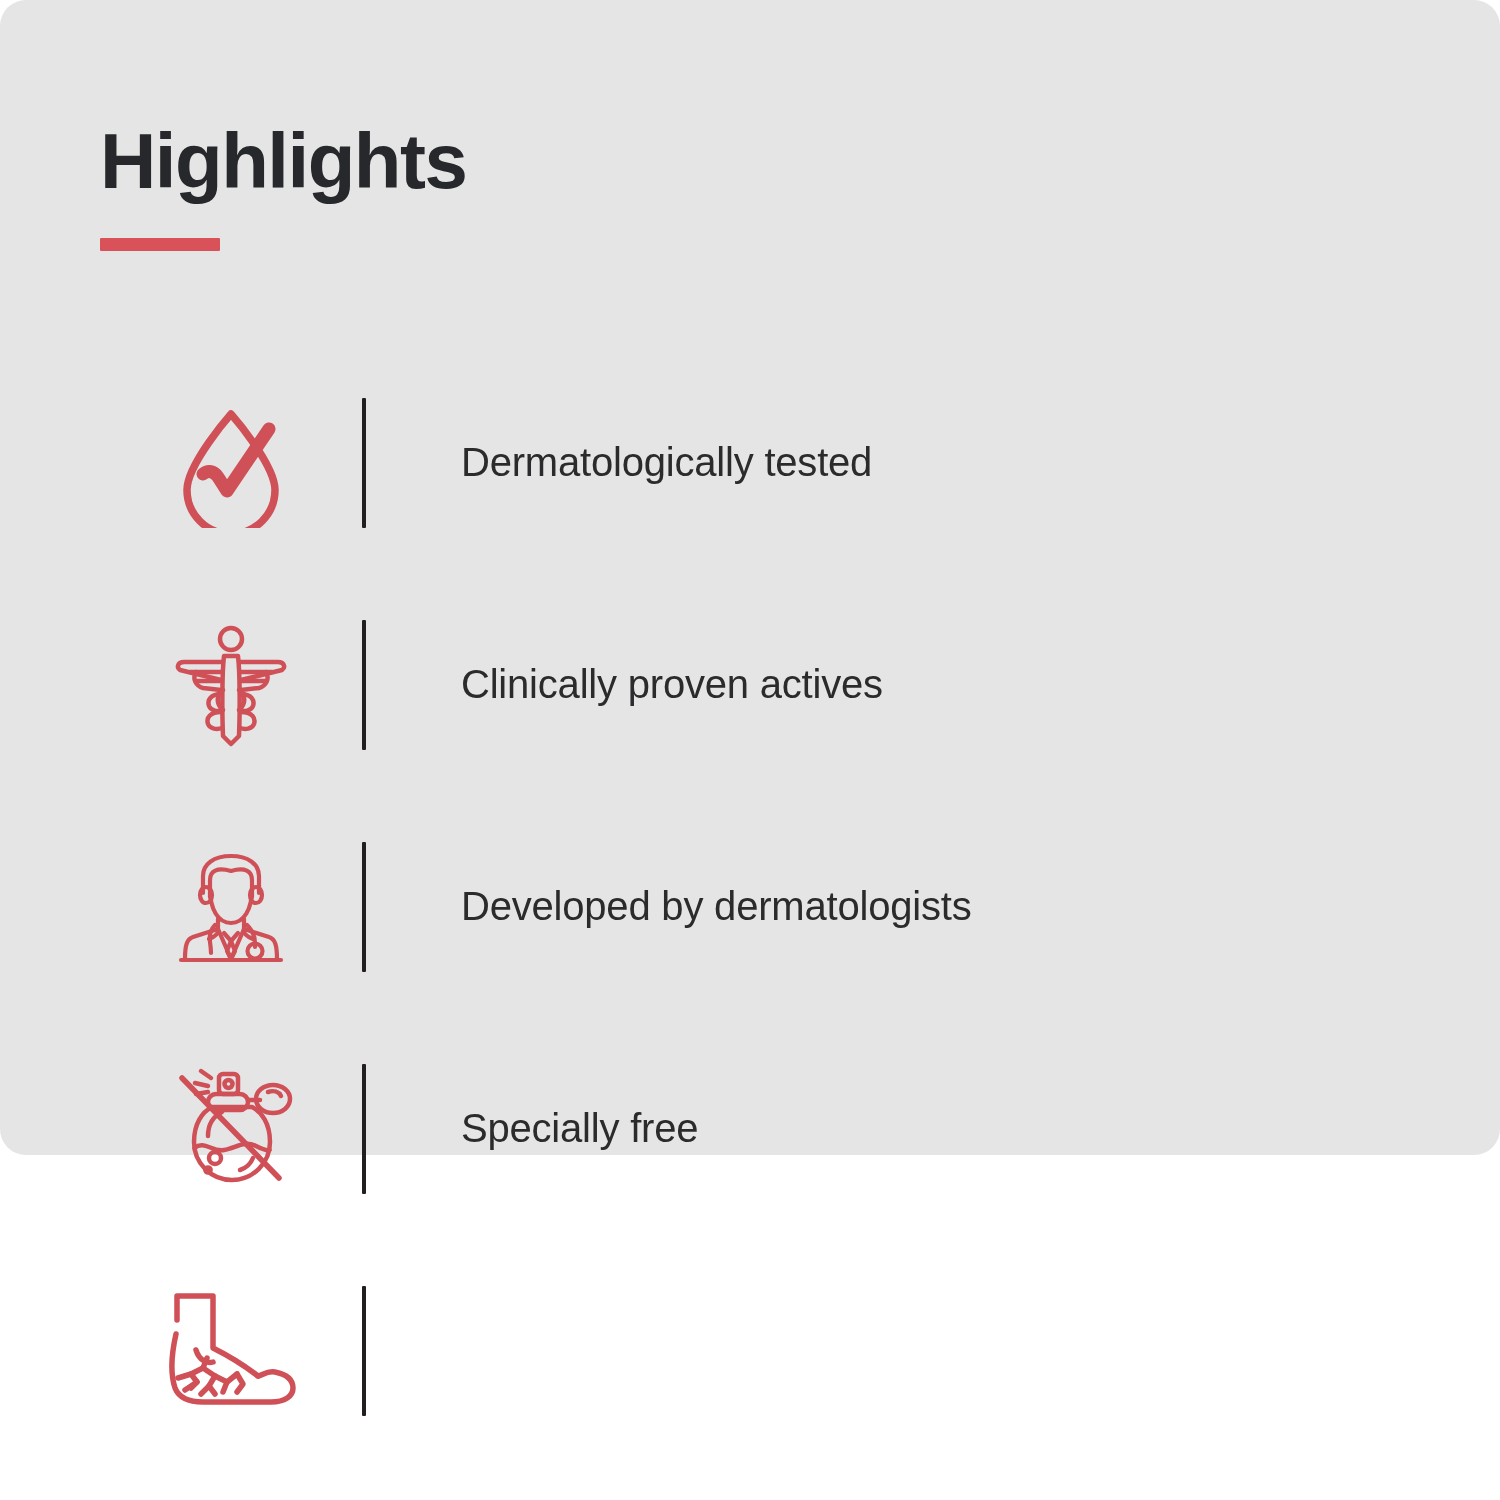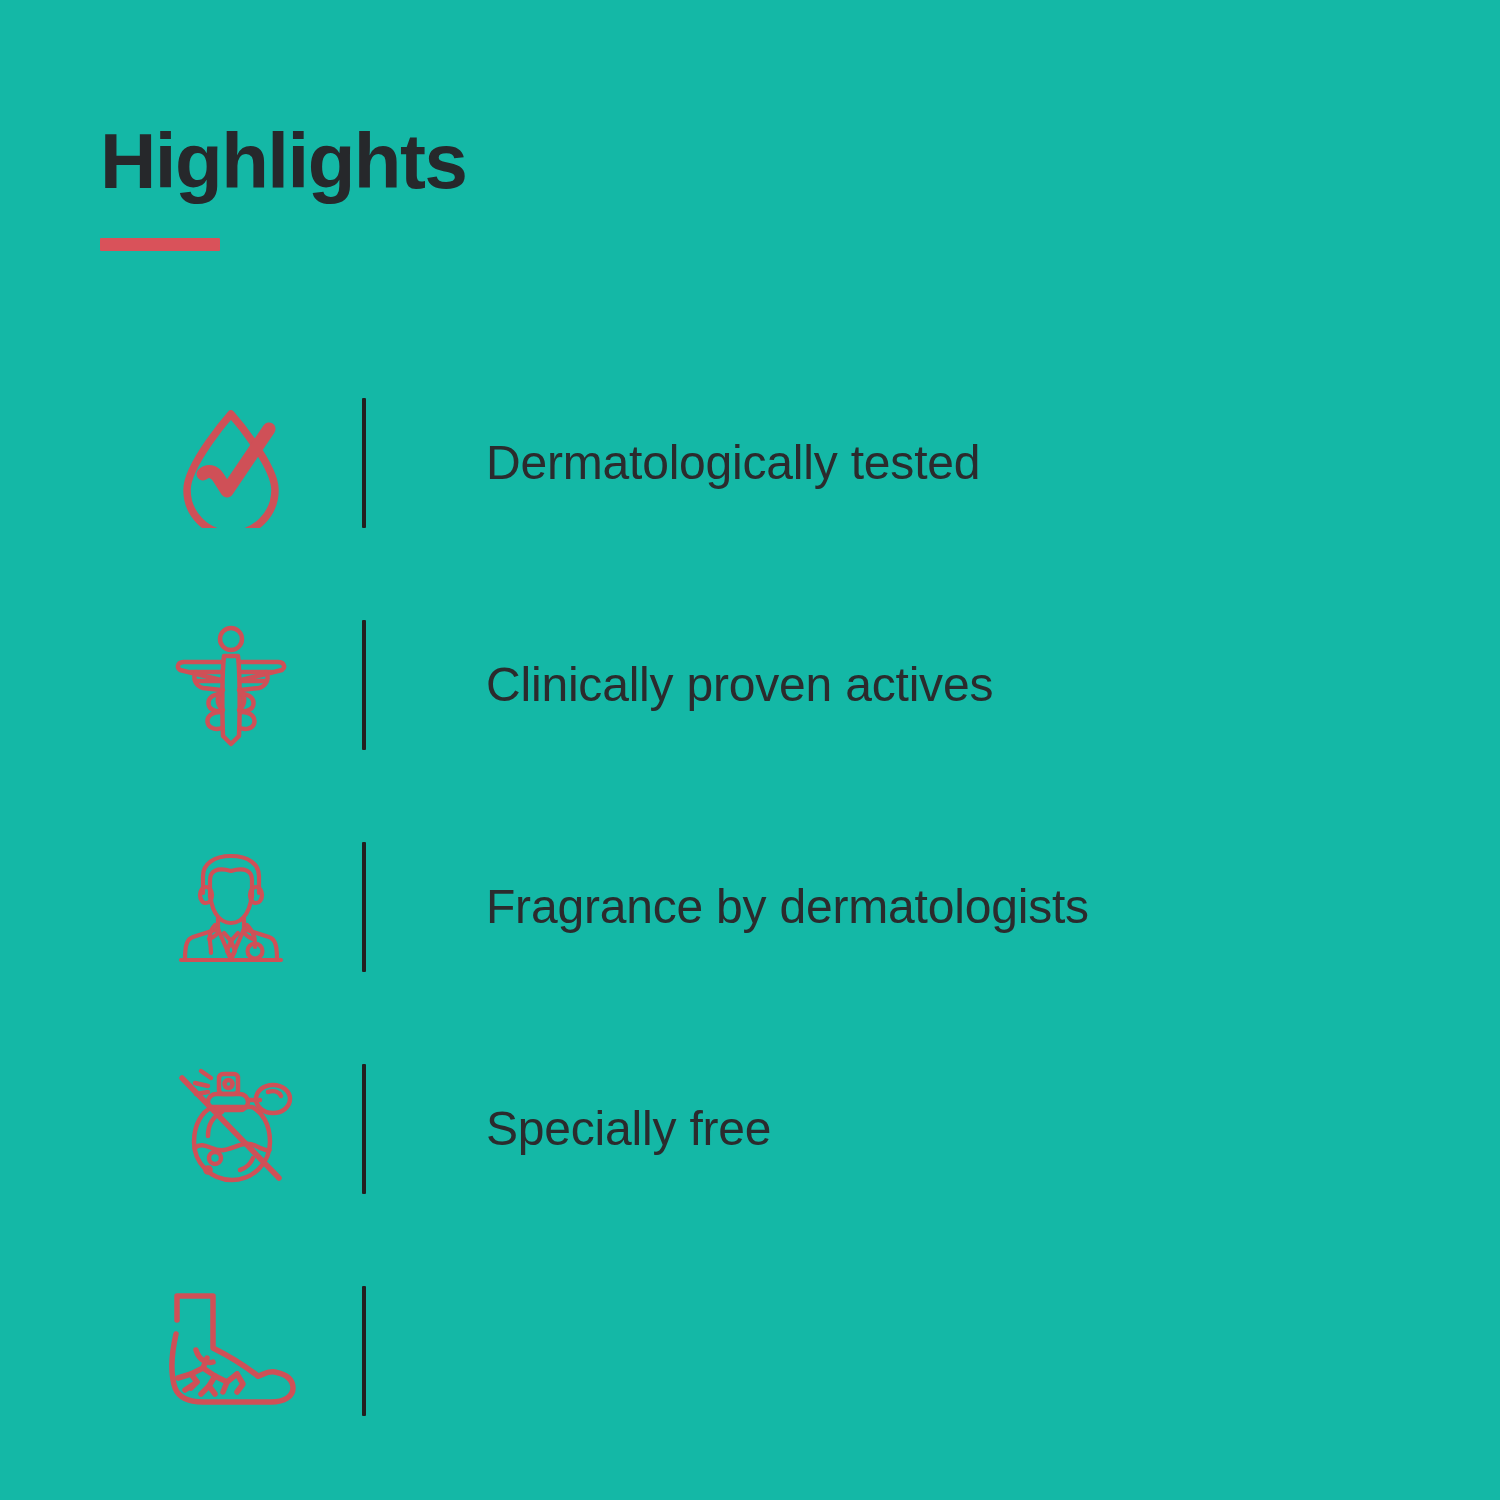--- a/index.html
+++ b/index.html
@@ -10,22 +10,23 @@
     width: 1500px;
     height: 1500px;
     background: #ffffff;
     font-family: "Liberation Sans", sans-serif;
     overflow: hidden;
   }
 
   .page {
     position: relative;
     width: 1500px;
-    height: 1500px;
-    background: #14b8a6;
+    height: 1155px;
+    background: #e5e5e5;
+    border-radius: 26px;
   }
 
   
   .header {
     position: absolute;
     left: 100px;
     top: 122px;
     width: 900px;
   }
   .page-title {
@@ -69,23 +70,23 @@
     display: block;
   }
   .row-divider {
     width: 4px;
     min-width: 4px;
     height: 130px;
     background: #231f20;
     border-radius: 1px;
   }
   .label-cell {
-    padding-left: 120px;
+    padding-left: 95px;
     font-family: "Liberation Sans", sans-serif;
-    font-size: 48px;
+    font-size: 40px;
     font-weight: normal;
     color: #2b2b2d;
     letter-spacing: -0.2px;
     line-height: 1.28;
     white-space: pre-line;
   }
 </style>
 </head>
 <body>
 
@@ -153,21 +154,21 @@
             <path d="M47 82 L60 112 L73 82"></path>
             <path d="M53 86 L60 94 L67 86"></path>
             <path d="M60 94 L56 104 L60 112 L64 104 Z"></path>
             <path d="M44 78 C40 82 38 88 39 95 C40 102 40 104 40 106"></path>
             <path d="M76 78 C80 82 84 88 84 96 V100"></path>
             <circle cx="84" cy="104" r="7.5"></circle>
           </g>
         </svg>
       </div>
       <div class="row-divider"></div>
-      <div class="label-cell">Fragrance by dermatologists</div>
+      <div class="label-cell">Developed by dermatologists</div>
     </div>
 
     <div class="highlight-row">
       <div class="icon-cell">
         <svg width="126" height="126" viewBox="0 0 126 126">
           <g fill="none" stroke="#cf5057" stroke-width="4.5" stroke-linecap="round" stroke-linejoin="round">
 
             <path d="M26 76 A38 38 0 0 0 102 76 C102 58 94 46 84 41 H44 C34 46 26 58 26 76 Z"></path>
 
             <path d="M26.5 82 C36 74 44 86 56 84 C68 82 76 74 88 80 C94 83 99 85 101.5 84"></path>

